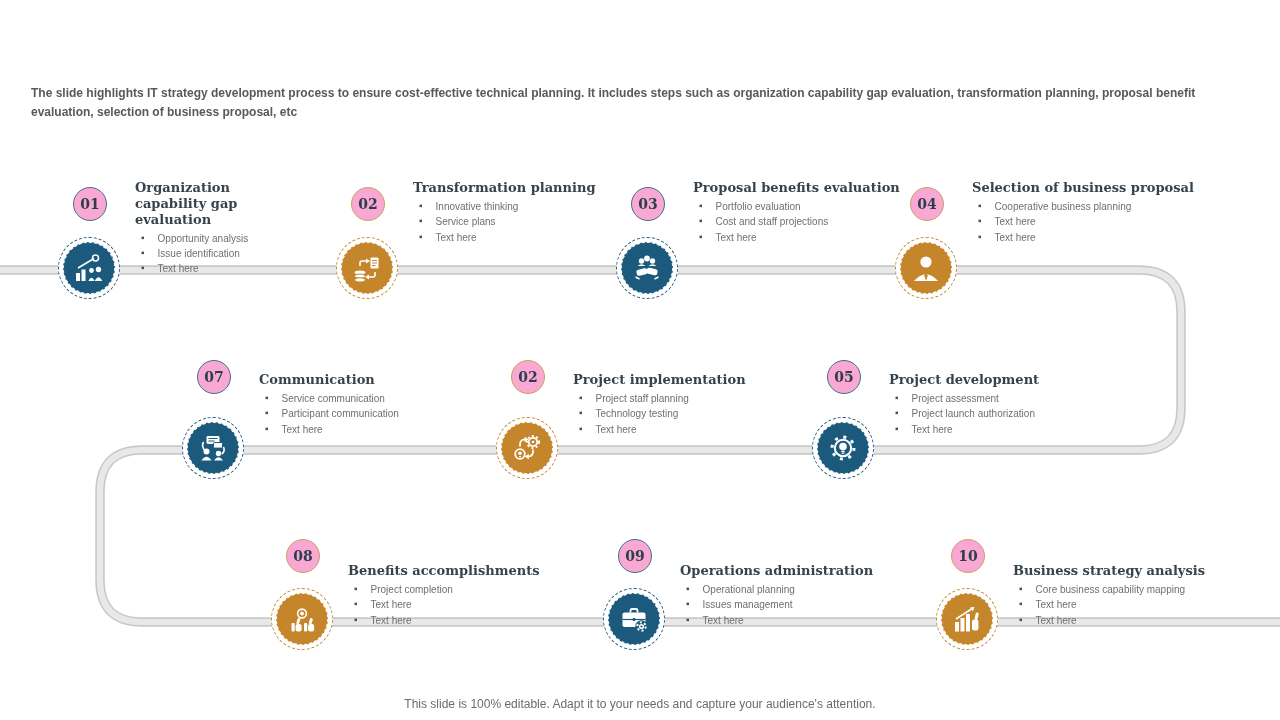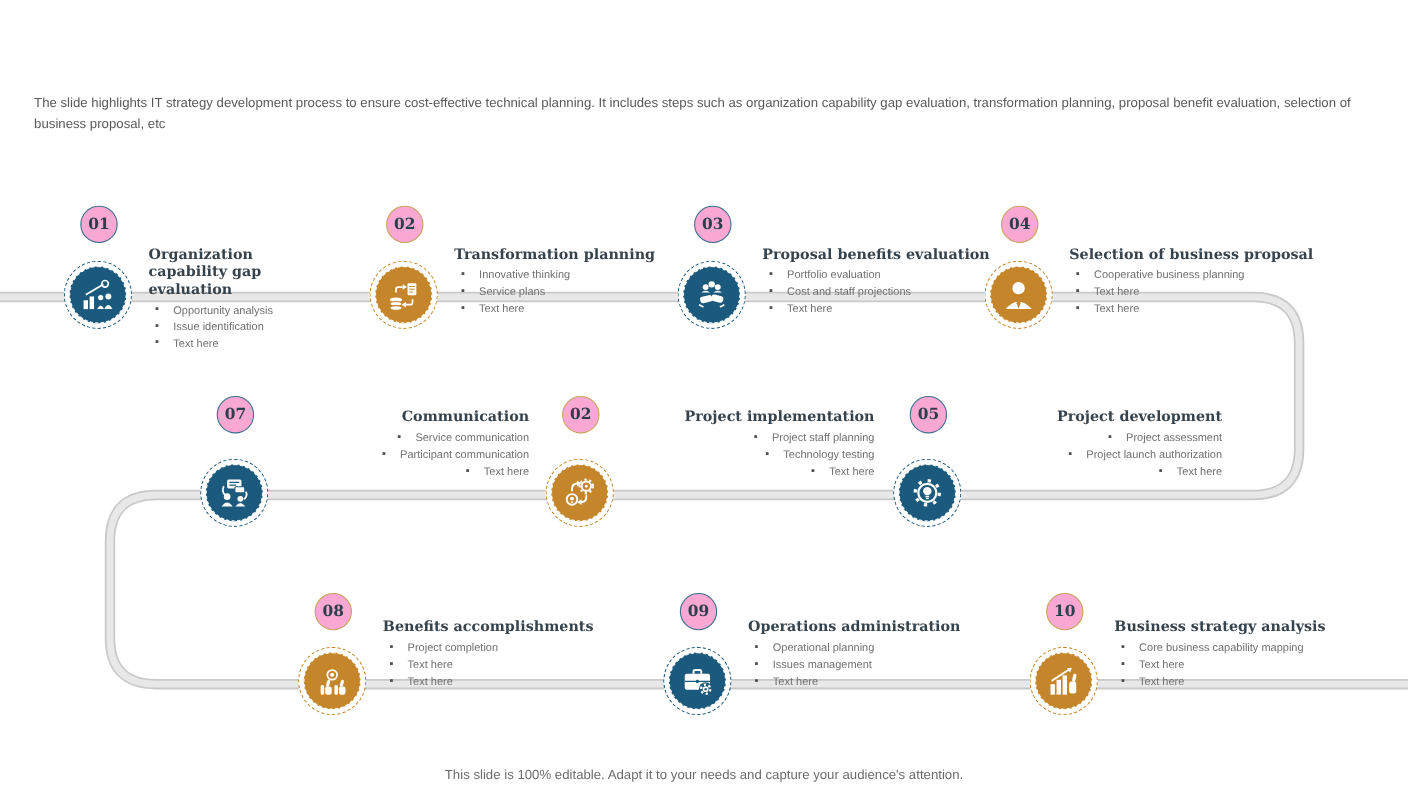--- a/index.html
+++ b/index.html
@@ -3,32 +3,32 @@
 <meta charset="utf-8">
 <style>
   html,body{margin:0;padding:0;background:#fff;}
   #slide{position:relative;width:1280px;height:720px;background:#ffffff;overflow:hidden;
          font-family:"Liberation Sans","DejaVu Sans",sans-serif;}
   
   .title{position:absolute;left:30px;top:28px;width:1150px;
          font-family:"DejaVu Serif","Liberation Serif",serif;
          font-size:31px;color:#3a3a3a;letter-spacing:-.3px;}
   .subtitle{position:absolute;left:31px;top:84px;width:1205px;
-            font-size:12px;line-height:1.55;color:#595959;}
+            font-size:12px;line-height:1.55;color:#595959;font-weight:bold;}
   
   #flow-svg{position:absolute;left:0;top:0;z-index:1;}
   
   .step{position:absolute;z-index:3;--accent:#1b5a7d;}
   .step.orange{--accent:#c5862b;}
   .num{position:absolute;left:-17px;top:0;width:32px;height:32px;border-radius:50%;
        background:#f9a8d4;border:1.3px solid #41708e;display:flex;align-items:center;justify-content:center;
        font-family:"DejaVu Serif","Liberation Serif",serif;font-weight:bold;font-size:14px;color:#2c3e4c;}
   .step.orange .num{border-color:#c9a45f;}
   .txt{position:absolute;left:45px;width:222px;}
-  .r1 .txt{top:-7px;margin-top:44px;} .r2 .txt{top:12px;text-align:right;} .r3 .txt{top:24px;}
+  .r1 .txt{top:-7px;} .r2 .txt{top:12px;} .r3 .txt{top:24px;}
   .step-title{font-family:"DejaVu Serif","Liberation Serif",serif;font-weight:bold;
               font-size:13px;line-height:1.22;color:#36434c;white-space:pre-line;}
   .bullets{list-style:none;margin:5px 0 0 0;padding:0;}
   .bullets li{font-size:10px;line-height:1.24;color:#6f6f6f;margin:0 0 3px 6px;}
   .bullets li::before{content:"▪";color:#4d4d4d;font-size:10px;margin-right:13px;position:relative;top:-1px;}
   .icon-wrap{position:absolute;left:-32px;width:60px;height:60px;border-radius:50%;
              border:1.6px dashed var(--accent);background:#fff;
              display:flex;align-items:center;justify-content:center;}
   .r1 .icon-wrap{top:50px;} .r2 .icon-wrap{top:57px;} .r3 .icon-wrap{top:49px;}
   .icon-inner{width:52px;height:52px;border-radius:50%;background:var(--accent);

